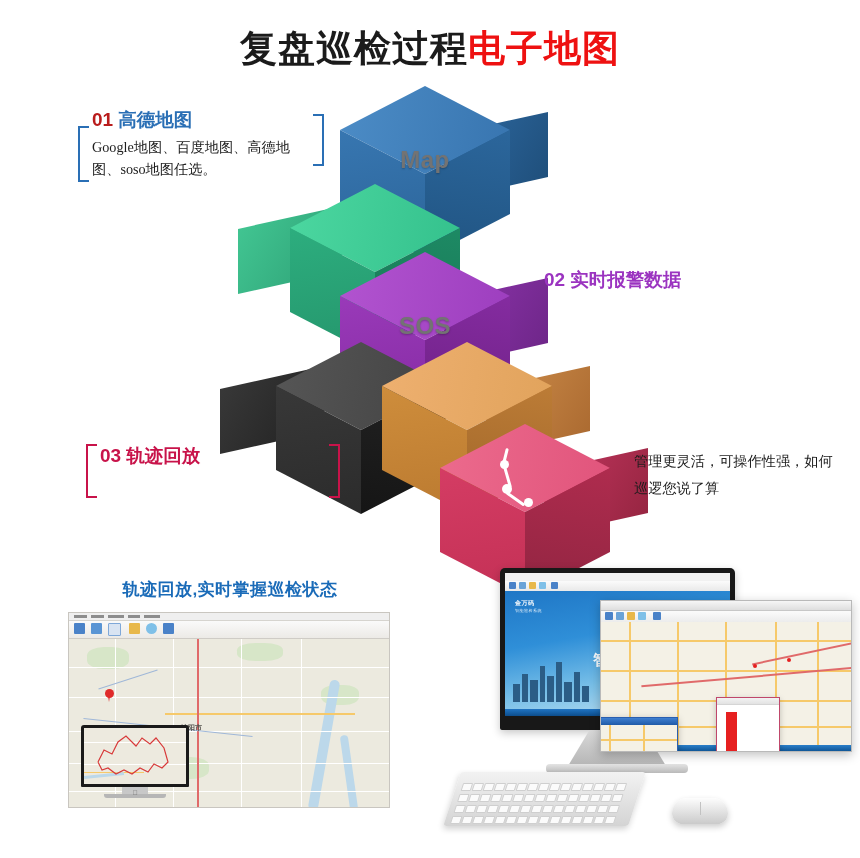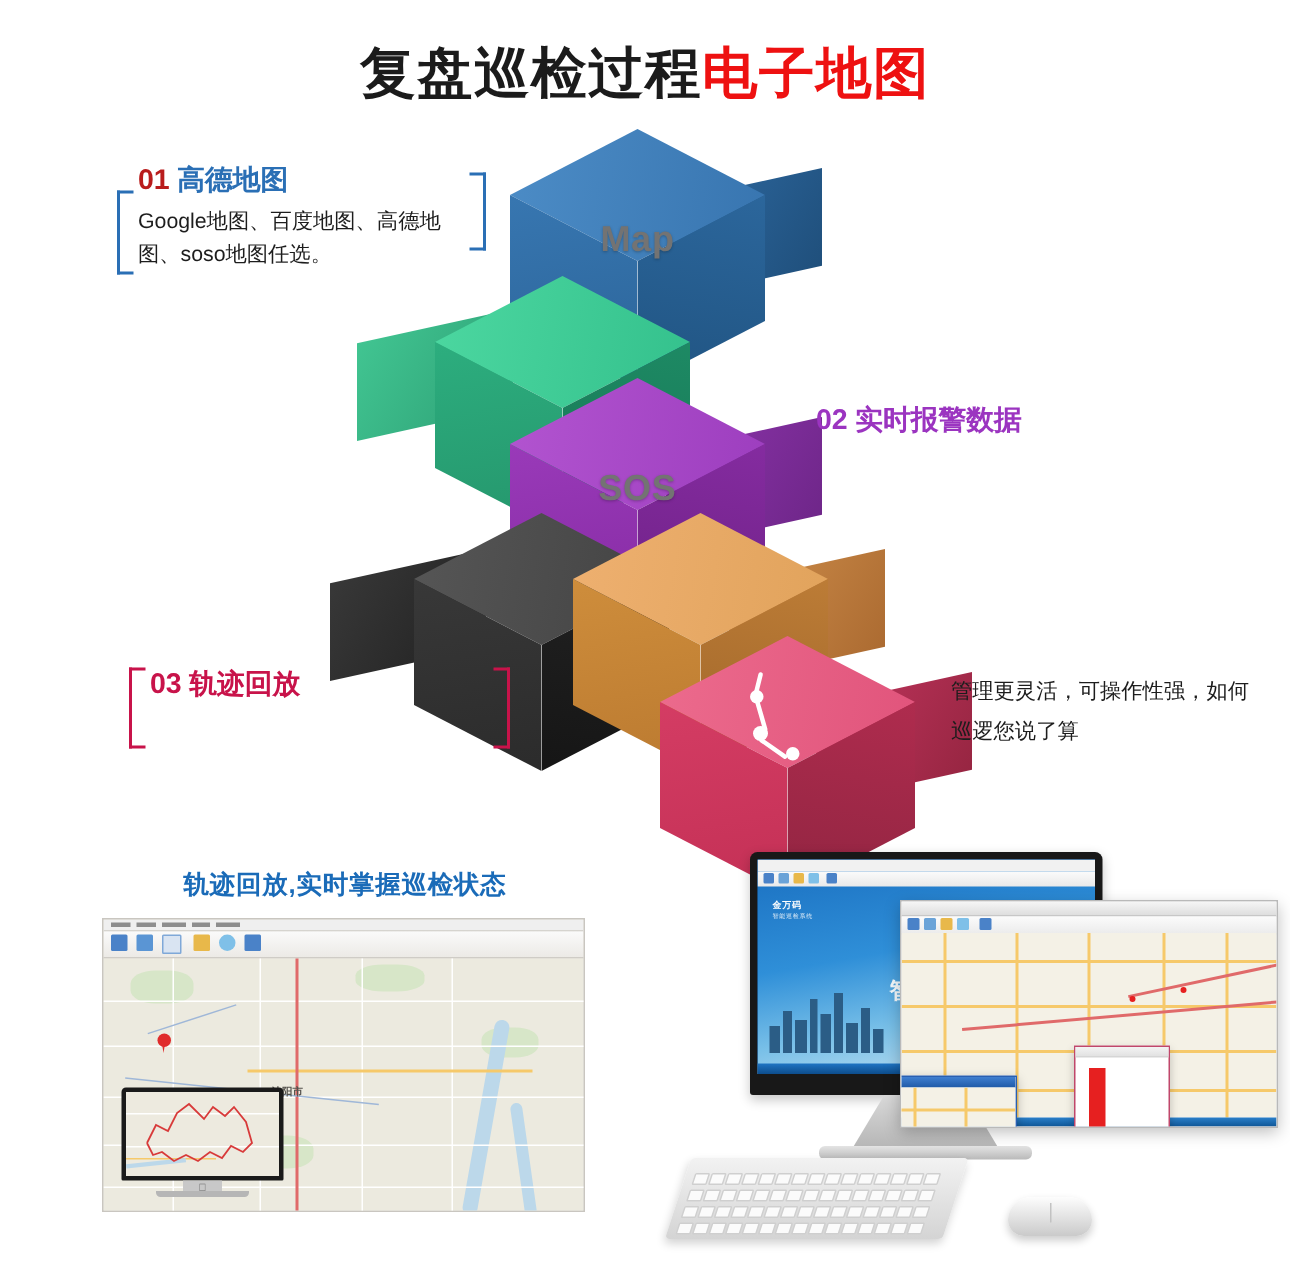--- a/index.html
+++ b/index.html
@@ -238,21 +238,21 @@
         <div class="dot" style="left:12px;top:36px;width:10px;height:10px;"></div>
         <div class="dot" style="left:34px;top:50px;width:9px;height:9px;"></div>
       </div>
     </div>
   </div>
 
   <div class="feature f01">
     <div class="head">
       <span class="num">01</span><span>高德地图</span>
     </div>
-    <div class="bodywrap" style="height:46px;">
+    <div class="bodywrap" style="height:46px;font-family:Liberation Serif, serif;">
       <span class="brk left" style="left:0;top:-10px;height:52px;border-color:#2a6fb5;"></span>
       <span class="brk right" style="right:0;top:-22px;height:48px;border-color:#2a6fb5;"></span>
       <div class="body">Google地图、百度地图、高德地图、soso地图任选。</div>
     </div>
   </div>
 
   <div class="feature f02">
     <div class="head">
       <span class="num">02</span><span>实时报警数据</span>
     </div>

